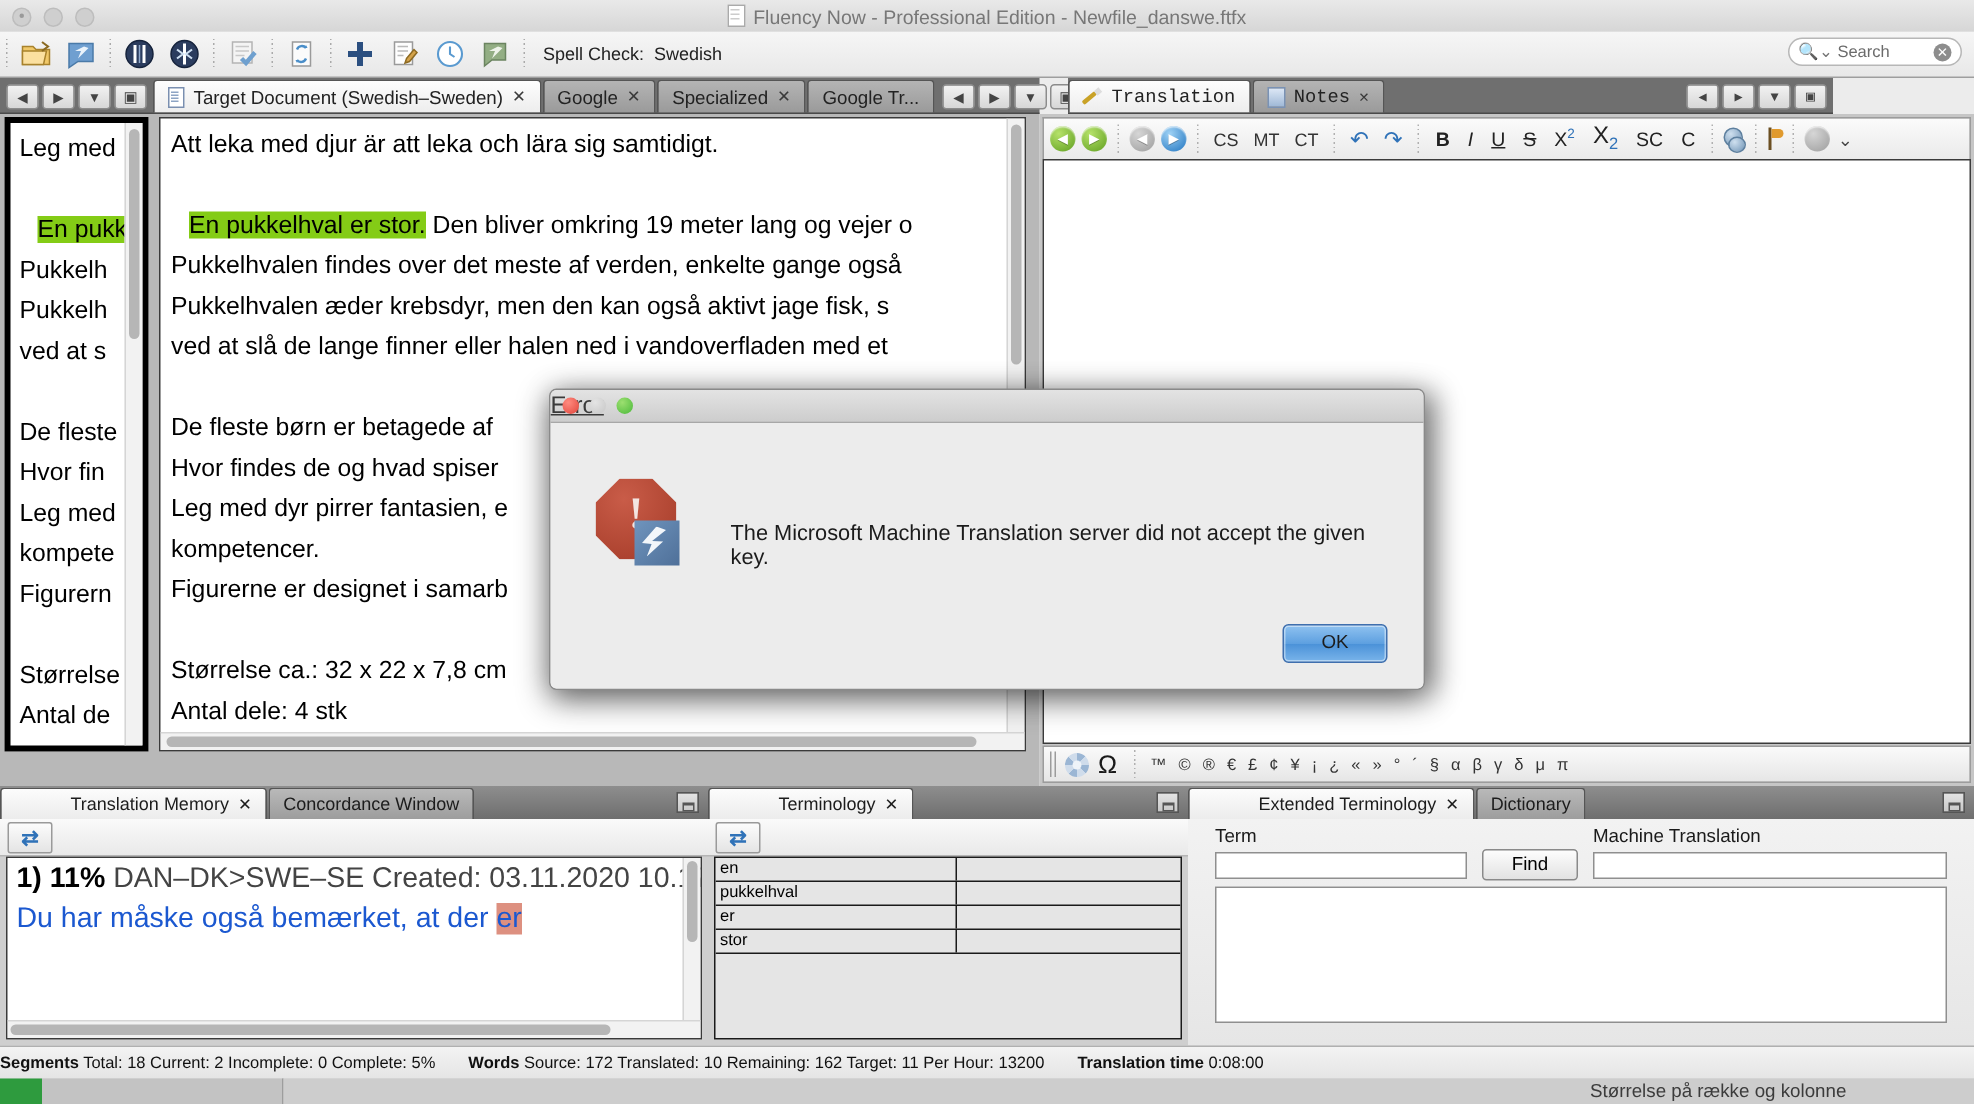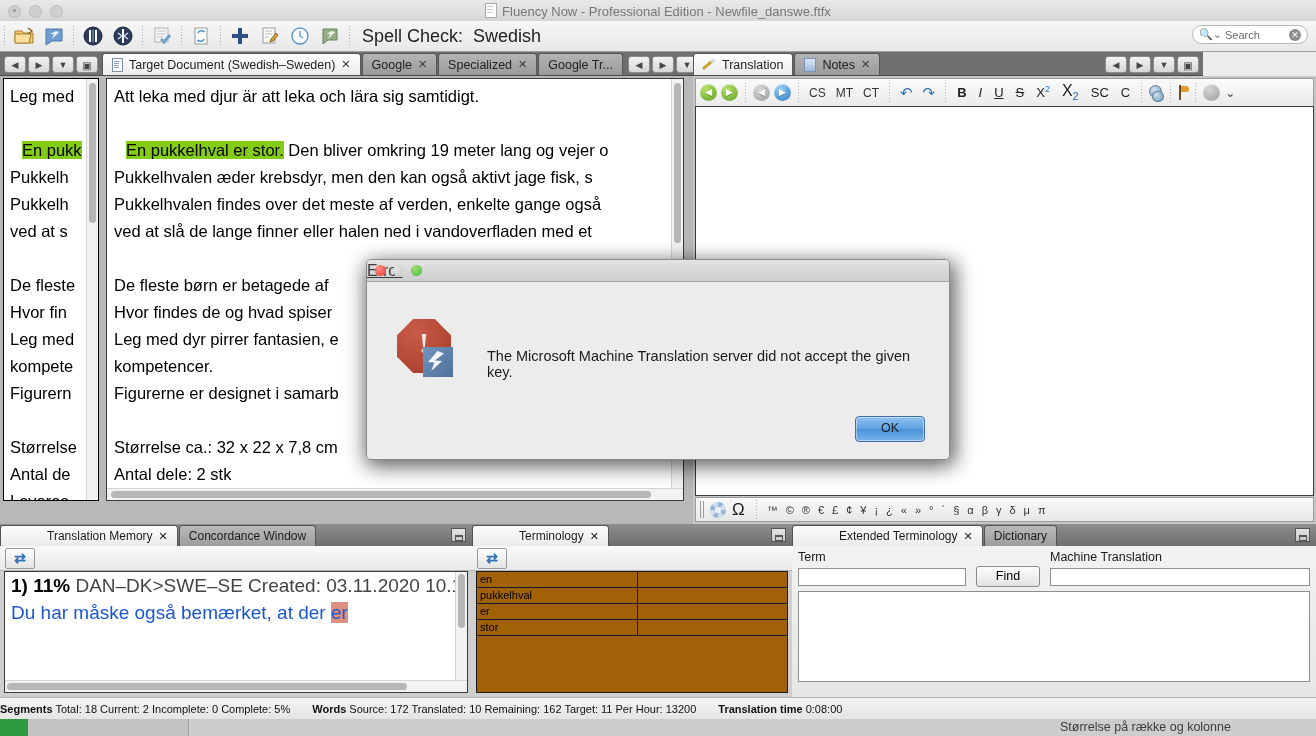--- a/index.html
+++ b/index.html
@@ -35,39 +35,39 @@
   
   .maintoolbar{
     position:absolute;left:0;top:21px;width:1316px;height:30px;
     background:linear-gradient(to bottom,#f6f6f6 0%,#e8e8e8 100%);
     border-bottom:1px solid #9e9e9e;
     display:flex;align-items:center;
   }
   .tb-ico{width:22px;height:22px;margin:0 4px;position:relative;cursor:pointer;display:inline-block;}
   .tb-sep{width:1px;height:20px;margin:0 4px;
     background:repeating-linear-gradient(to bottom,#aaa 0 1px,transparent 1px 3px);}
-  .spellcheck{font-size:18px;color:#222;margin-left:8px;white-space:nowrap;}
+  .spellcheck{font-size:12px;color:#222;margin-left:8px;white-space:nowrap;}
   .searchbox{
     position:absolute;right:8px;top:4px;width:116px;height:19px;
     border:1px solid #b7b7b7;border-radius:10px;background:#fff;
     display:flex;align-items:center;padding:0 6px;box-sizing:border-box;
   }
   .searchbox .q{font-size:11px;color:#777;margin-right:3px;}
   .searchbox .sterm{font-size:11px;color:#6b6b6b;flex:1;}
   .searchbox .clr{width:12px;height:12px;border-radius:50%;background:#8d8d8d;color:#fff;
     font-size:9px;line-height:12px;text-align:center;}
 
   
   .tabstrip{
     position:absolute;top:52px;height:24px;
     background:#6f6f6f;border-bottom:1px solid #4a4a4a;
     display:flex;align-items:flex-end;box-sizing:border-box;
   }
   .tabstrip.left{left:0;width:693px;}
-  .tabstrip.right{left:693px;width:510px;}
+  .tabstrip.right{left:712px;width:510px;font-family:Liberation Mono, monospace;}
   .navbtns{display:flex;align-items:center;gap:2px;padding:0 4px 2px 4px;}
   .navbtn{
     width:22px;height:17px;border:1px solid #8c8c8c;border-radius:3px;
     background:linear-gradient(to bottom,#f2f2f2,#d7d7d7);
     font-size:9px;line-height:17px;text-align:center;color:#444;box-sizing:border-box;cursor:pointer;
   }
   .navbtn.sq{font-size:10px;}
   .tab{
     height:22px;display:flex;align-items:center;gap:6px;
     padding:0 9px;font-size:12.5px;color:#222;
@@ -88,21 +88,21 @@
   .noteico{width:10px;height:12px;background:linear-gradient(to bottom,#dce7f5,#9fb8d6);border:1px solid #7a92b4;}
   .tabstrip .spacer{flex:1;}
 
   
   .docarea{
     position:absolute;left:0;top:76px;width:693px;height:448px;
     background:#b8b8b8;box-sizing:border-box;
   }
   .minicol{
     position:absolute;left:3px;top:2px;width:96px;height:423px;
-    background:#fff;border:1px solid #000000;overflow:hidden;box-sizing:border-box;
+    background:#fff;border:4px solid #000000;overflow:hidden;box-sizing:border-box;
   }
   .maincol{
     position:absolute;left:106px;top:2px;width:578px;height:423px;
     background:#fff;border:1px solid #3a3a3a;overflow:hidden;box-sizing:border-box;
   }
   .seg{font-size:16.5px;color:#000;white-space:nowrap;line-height:27px;padding-left:7px;}
   .seg.blank{height:27px;}
   .seg .hl{background:#84cc16;margin-left:12px;}
   .minicol .seg{font-size:16.5px;padding-left:6px;}
   .vscroll{
@@ -207,27 +207,27 @@
   .tmlist{
     position:absolute;left:4px;top:47px;right:4px;bottom:4px;
     background:#fff;border:1px solid #3a3a3a;overflow:hidden;box-sizing:border-box;
   }
   .tmhead{font-size:19px;line-height:27px;padding:0 6px;color:#444;white-space:nowrap;}
   .tmhead b{color:#000;font-weight:bold;}
   .tmsrc{font-size:19px;line-height:27px;padding:0 6px;color:#1b58d0;white-space:nowrap;}
   .tmsrc .hl{background:#dd9080;}
   .termtable{
     position:absolute;left:4px;top:47px;right:4px;bottom:4px;
-    background:#a16207;border:1px solid #1a1a1a;box-sizing:border-box;overflow:hidden;
+    background:#e5e5e5;border:1px solid #1a1a1a;box-sizing:border-box;overflow:hidden;
   }
   .termrow{display:flex;height:16px;border-bottom:1px solid #1a1a1a;box-sizing:border-box;}
   .termrow .c1{width:52%;border-right:1px solid #1a1a1a;font-size:11px;padding:1px 3px;box-sizing:border-box;}
   .termrow .c2{flex:1;font-size:11px;padding:1px 3px;box-sizing:border-box;}
   .extbody{position:absolute;left:0;top:22px;right:0;bottom:0;
-    background:linear-gradient(to bottom,#f2f2f2,#e6e6e6);padding:4px 6px;box-sizing:border-box;}
+    background:linear-gradient(to bottom,#f2f2f2,#e6e6e6);padding:4px 18px;box-sizing:border-box;}
   .extlabels{display:flex;font-size:12.5px;color:#1a1a1a;margin-bottom:2px;}
   .extlabels .l1{width:252px;}
   .extfields{display:flex;align-items:center;gap:10px;}
   .extinput{height:18px;border:1px solid #8f8f8f;background:#fff;box-sizing:border-box;}
   .findbtn{
     width:64px;height:21px;border:1px solid #8a8a8a;border-radius:3px;
     background:linear-gradient(to bottom,#fdfdfd,#e2e2e2);
     font-size:12.5px;text-align:center;line-height:19px;cursor:pointer;box-sizing:border-box;
   }
   .extbig{margin-top:4px;height:91px;border:1px solid #8f8f8f;background:#fff;box-sizing:border-box;}
@@ -485,32 +485,32 @@
       <div class="vscroll">
         <div class="thumb" style="top:4px;height:140px;"></div>
       </div>
     </div>
 
     <div class="maincol">
       <div style="padding-top:4px;">
         <div class="seg">Att leka med djur är att leka och lära sig samtidigt.</div>
         <div class="seg blank"></div>
         <div class="seg"><span class="hl">En pukkelhval er stor.</span><span> Den bliver omkring 19 meter lang og vejer o</span></div>
+        <div class="seg">Pukkelhvalen findes over det meste af verden, enkelte gange også</div>
         <div class="seg">Pukkelhvalen æder krebsdyr, men den kan også aktivt jage fisk, s</div>
-        <div class="seg">Pukkelhvalen findes over det meste af verden, enkelte gange også</div>
         <div class="seg">ved at slå de lange finner eller halen ned i vandoverfladen med et</div>
         <div class="seg blank"></div>
         <div class="seg">De fleste børn er betagede af</div>
         <div class="seg">Hvor findes de og hvad spiser</div>
         <div class="seg">Leg med dyr pirrer fantasien, e</div>
         <div class="seg">kompetencer.</div>
         <div class="seg">Figurerne er designet i samarb</div>
         <div class="seg blank"></div>
         <div class="seg">Størrelse ca.: 32 x 22 x 7,8 cm</div>
-        <div class="seg">Antal dele: 2 stk</div>
+        <div class="seg">Antal dele: 4 stk</div>
         <div class="seg">Leveres vindpakket</div>
       </div>
       <div class="vscroll">
         <div class="thumb" style="top:4px;height:160px;"></div>
       </div>
       <div class="hscroll">
         <div class="thumb" style="left:4px;width:540px;"></div>
       </div>
     </div>
   </div>

